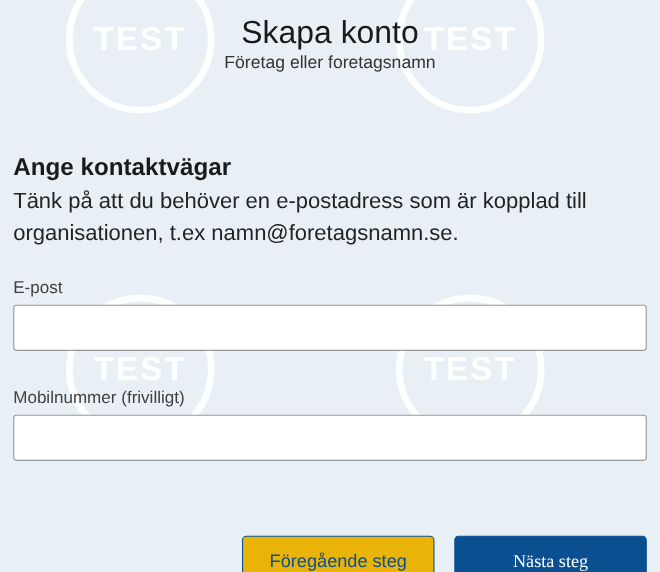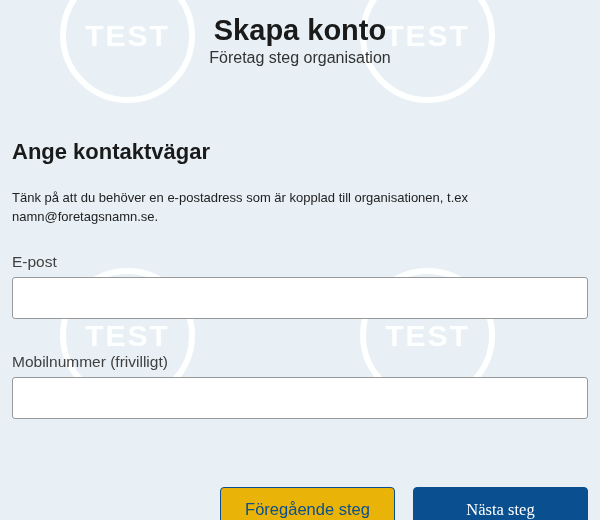--- a/index.html
+++ b/index.html
@@ -32,39 +32,39 @@
     .wm3 { top: 268px; left: 60px; }
     .wm4 { top: 268px; left: 360px; }
     .content {
       position: relative;
       z-index: 1;
       padding: 14px 12px 12px 12px;
     }
     .page-title {
       text-align: center;
       font-size: 29px;
-      font-weight: 700;
+      font-weight: 400;
       color: #1a1a1a;
     }
     .page-subtitle {
       text-align: center;
       font-size: 16px;
       color: #333;
       margin-top: 2px;
     }
     .section-heading {
       font-size: 22px;
       font-weight: 700;
       color: #1a1a1a;
       margin-top: 72px;
     }
     .help-text {
-      font-size: 13px;
+      font-size: 20px;
       color: #222;
-      margin-top: 24px;
+      margin-top: 4px;
       line-height: 1.45;
       max-width: 560px;
     }
     .field-group {
       margin-top: 26px;
     }
     .field-group.second {
       margin-top: 34px;
     }
     .field-label {
@@ -121,21 +121,21 @@
   </div>
 <div class="watermark wm3">
     <span>TEST</span>
   </div>
 <div class="watermark wm4">
     <span>TEST</span>
   </div>
 
 <div class="content">
   <h1 class="page-title">Skapa konto</h1>
-  <div class="page-subtitle">Företag steg organisation</div>
+  <div class="page-subtitle">Företag eller foretagsnamn</div>
 
   <h2 class="section-heading">Ange kontaktvägar</h2>
   <p class="help-text">Tänk på att du behöver en e-postadress som är kopplad till organisationen, t.ex namn@foretagsnamn.se.</p>
 
   <div class="field-group">
     <label class="field-label">E-post</label>
     <input type="text" class="text-input" value="" style="">
   </div>
 
   <div class="field-group second">

